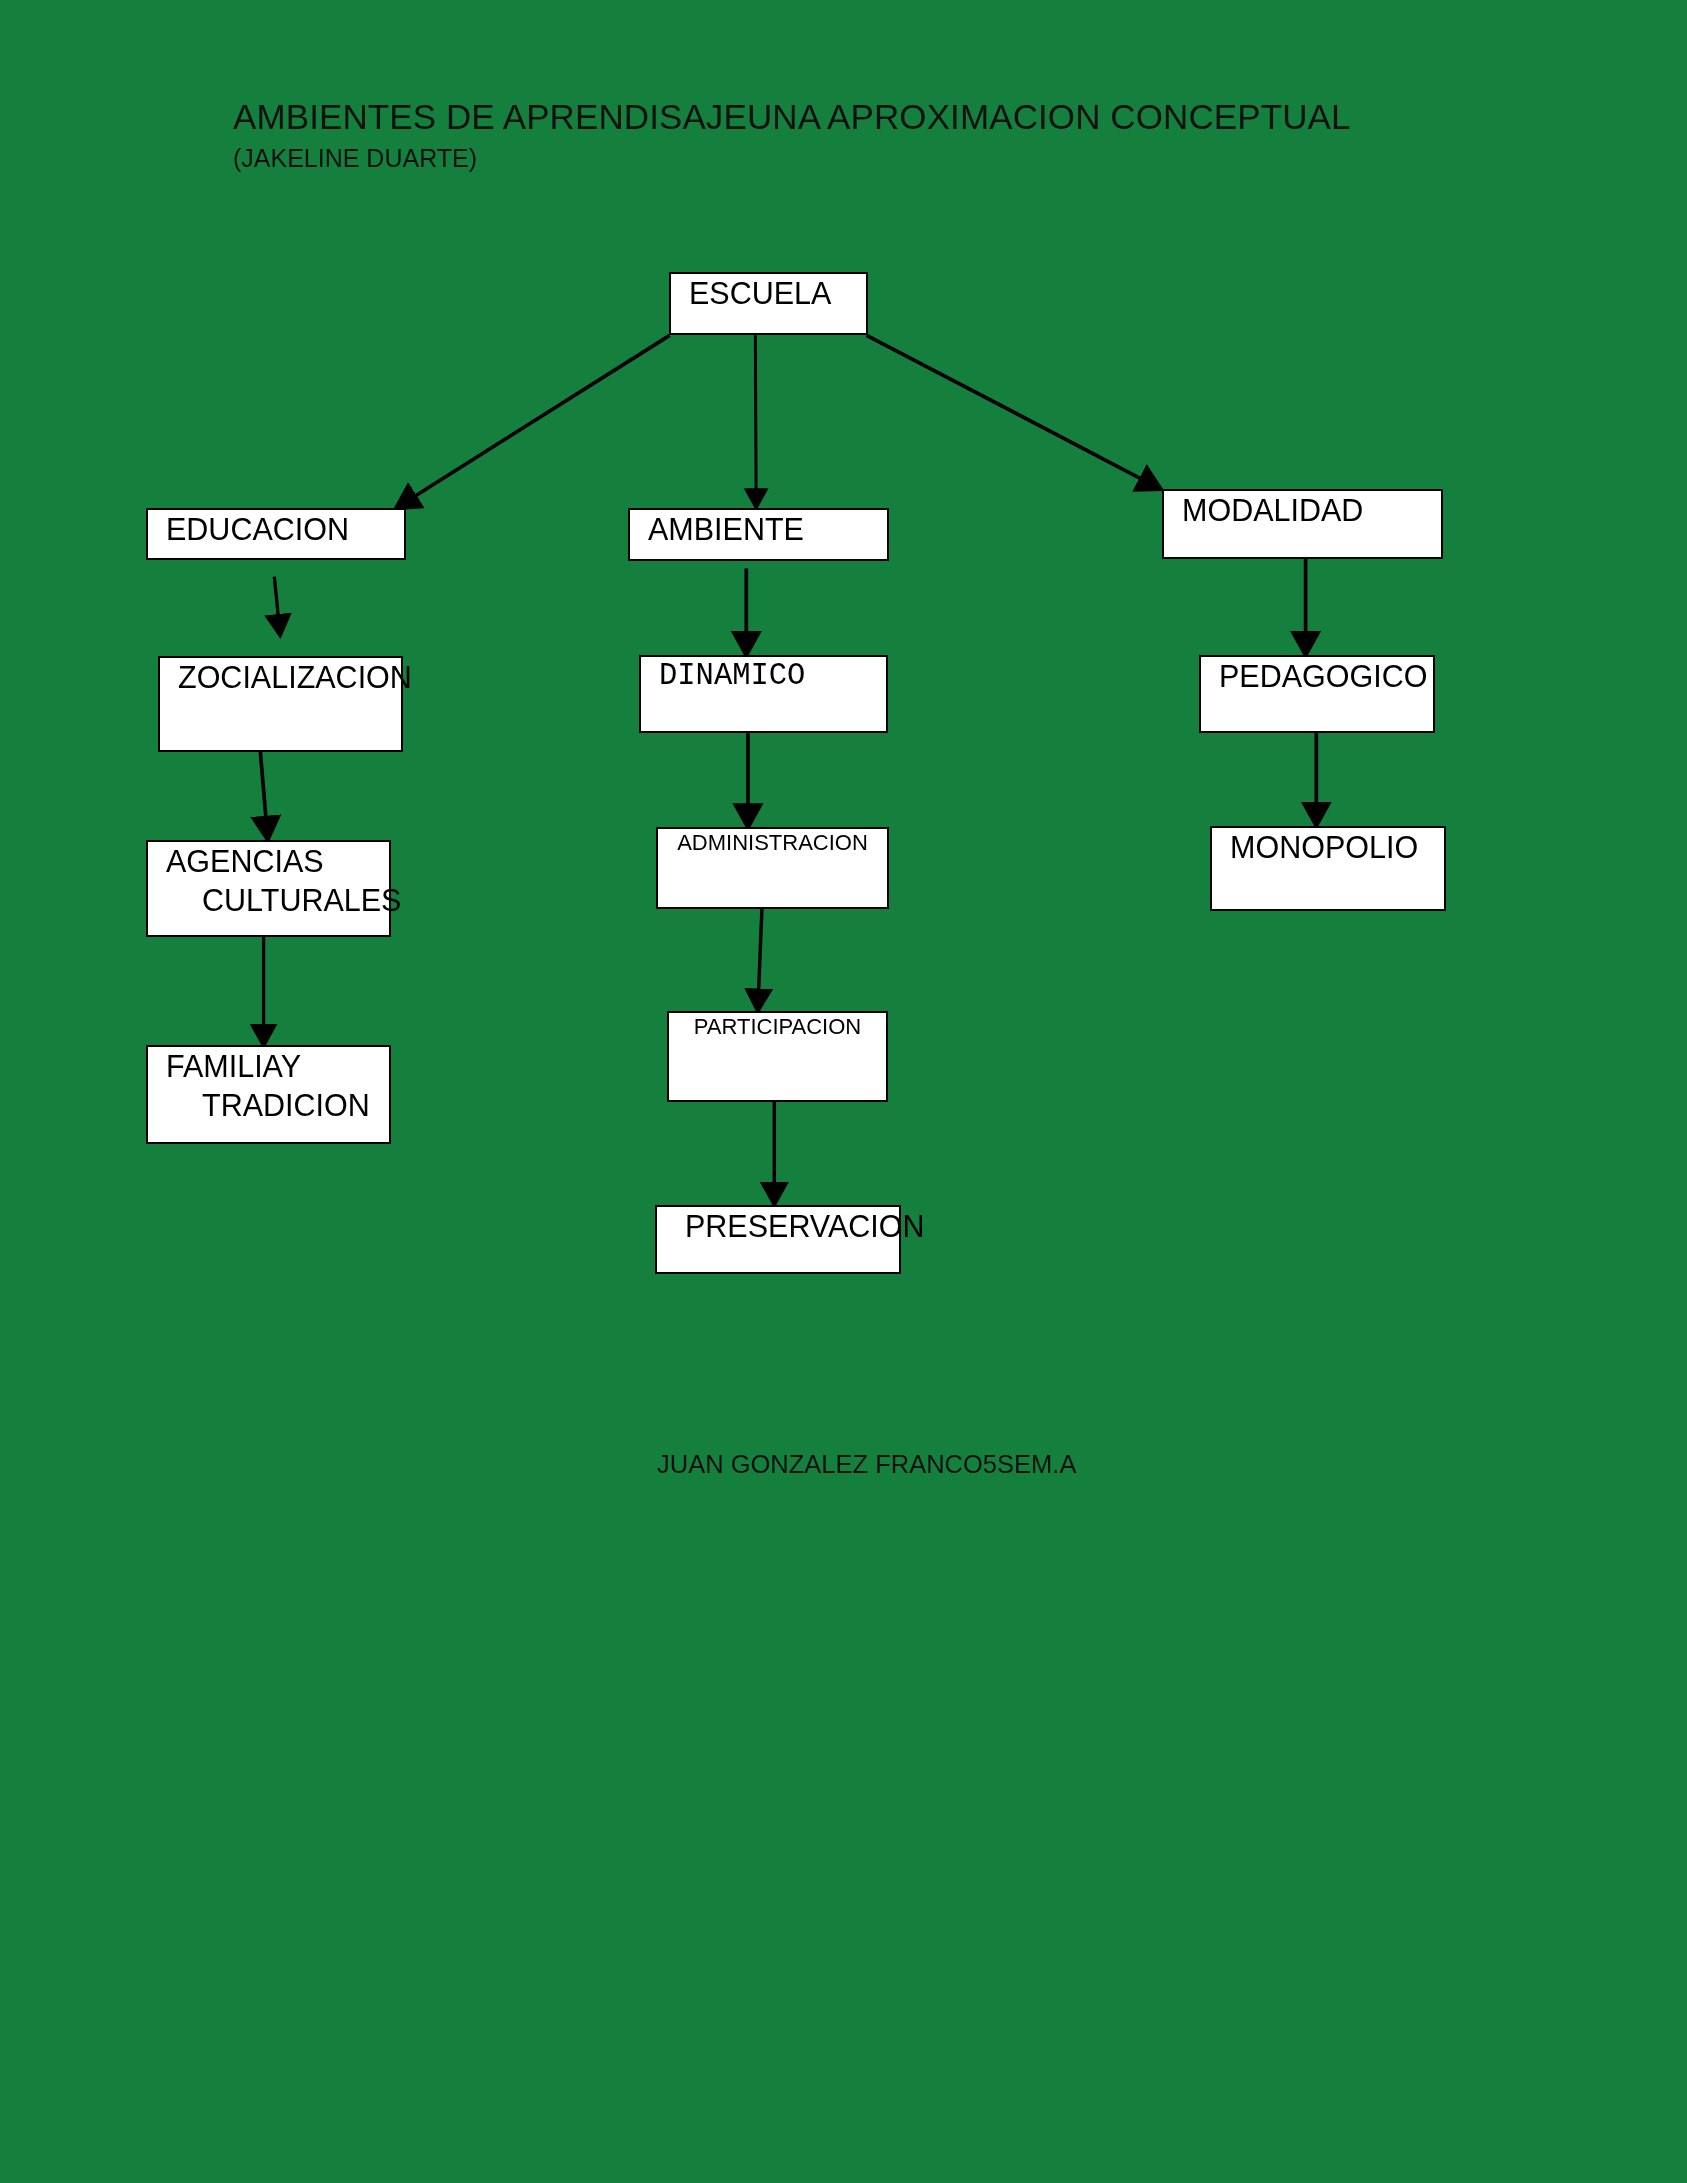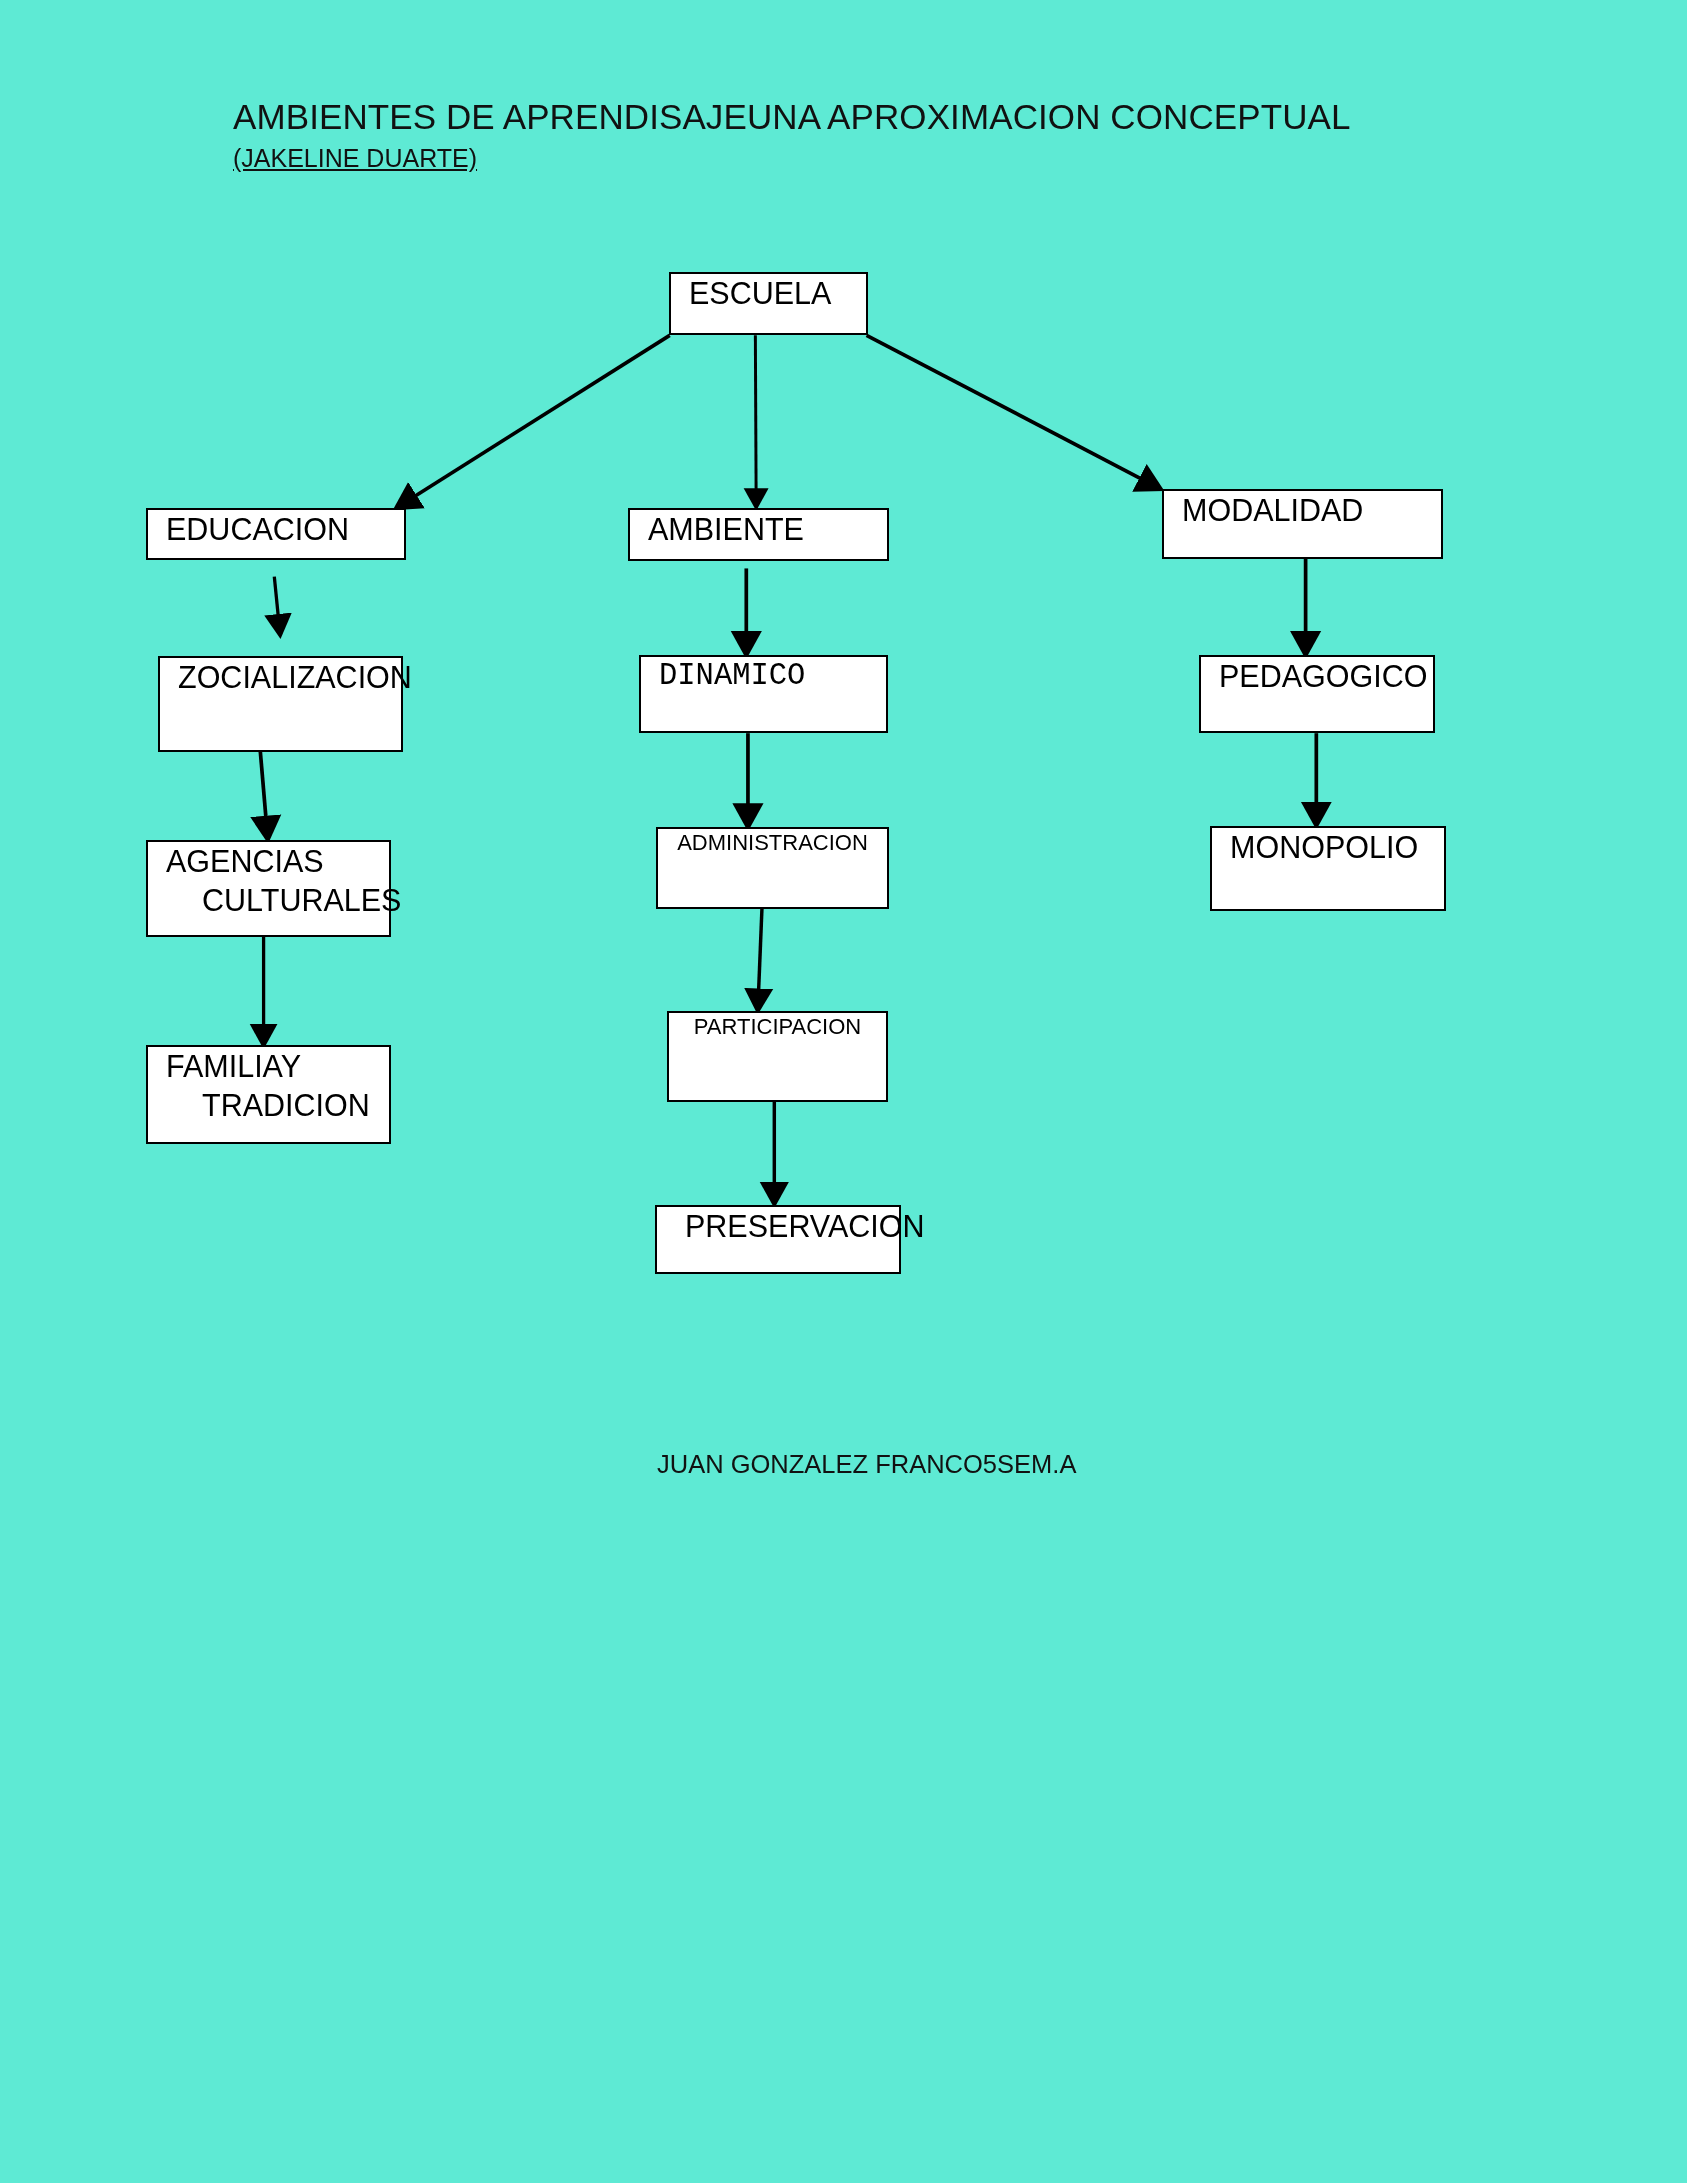--- a/index.html
+++ b/index.html
@@ -4,21 +4,21 @@
 <style>
   html, body {
     margin: 0;
     padding: 0;
     background: #ffffff;
   }
   #page {
     position: relative;
     width: 1687px;
     height: 2183px;
-    background: #5eead4;
+    background: #15803d;
     overflow: hidden;
     font-family: "Liberation Sans", sans-serif;
     color: #000000;
   }
   #title {
     position: absolute;
     left: 233px;
     top: 99px;
     font-size: 35px;
     line-height: 1.05;
@@ -27,21 +27,20 @@
     color: #111111;
   }
   #subtitle {
     position: absolute;
     left: 233px;
     top: 145px;
     font-size: 25px;
     line-height: 1.05;
     white-space: nowrap;
     color: #111111;
-    text-decoration: underline;
   }
   #footer {
     position: absolute;
     left: 657px;
     top: 1450px;
     font-size: 25.5px;
     white-space: nowrap;
     color: #111111;
   }
   svg#edges {

